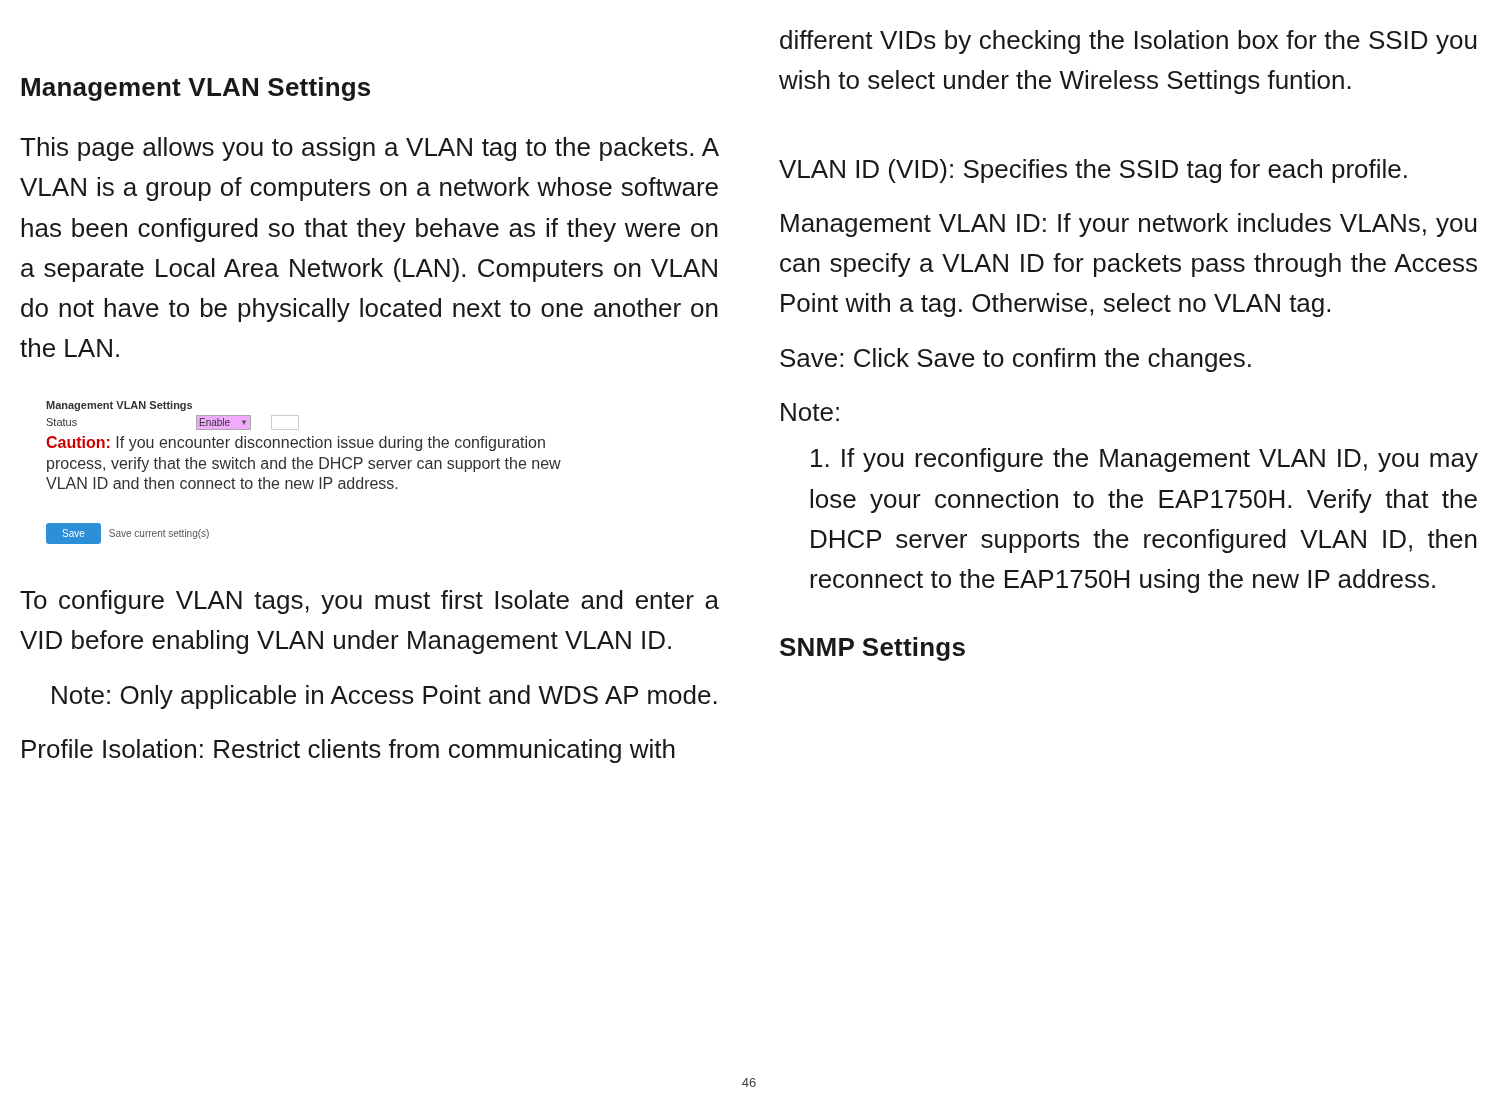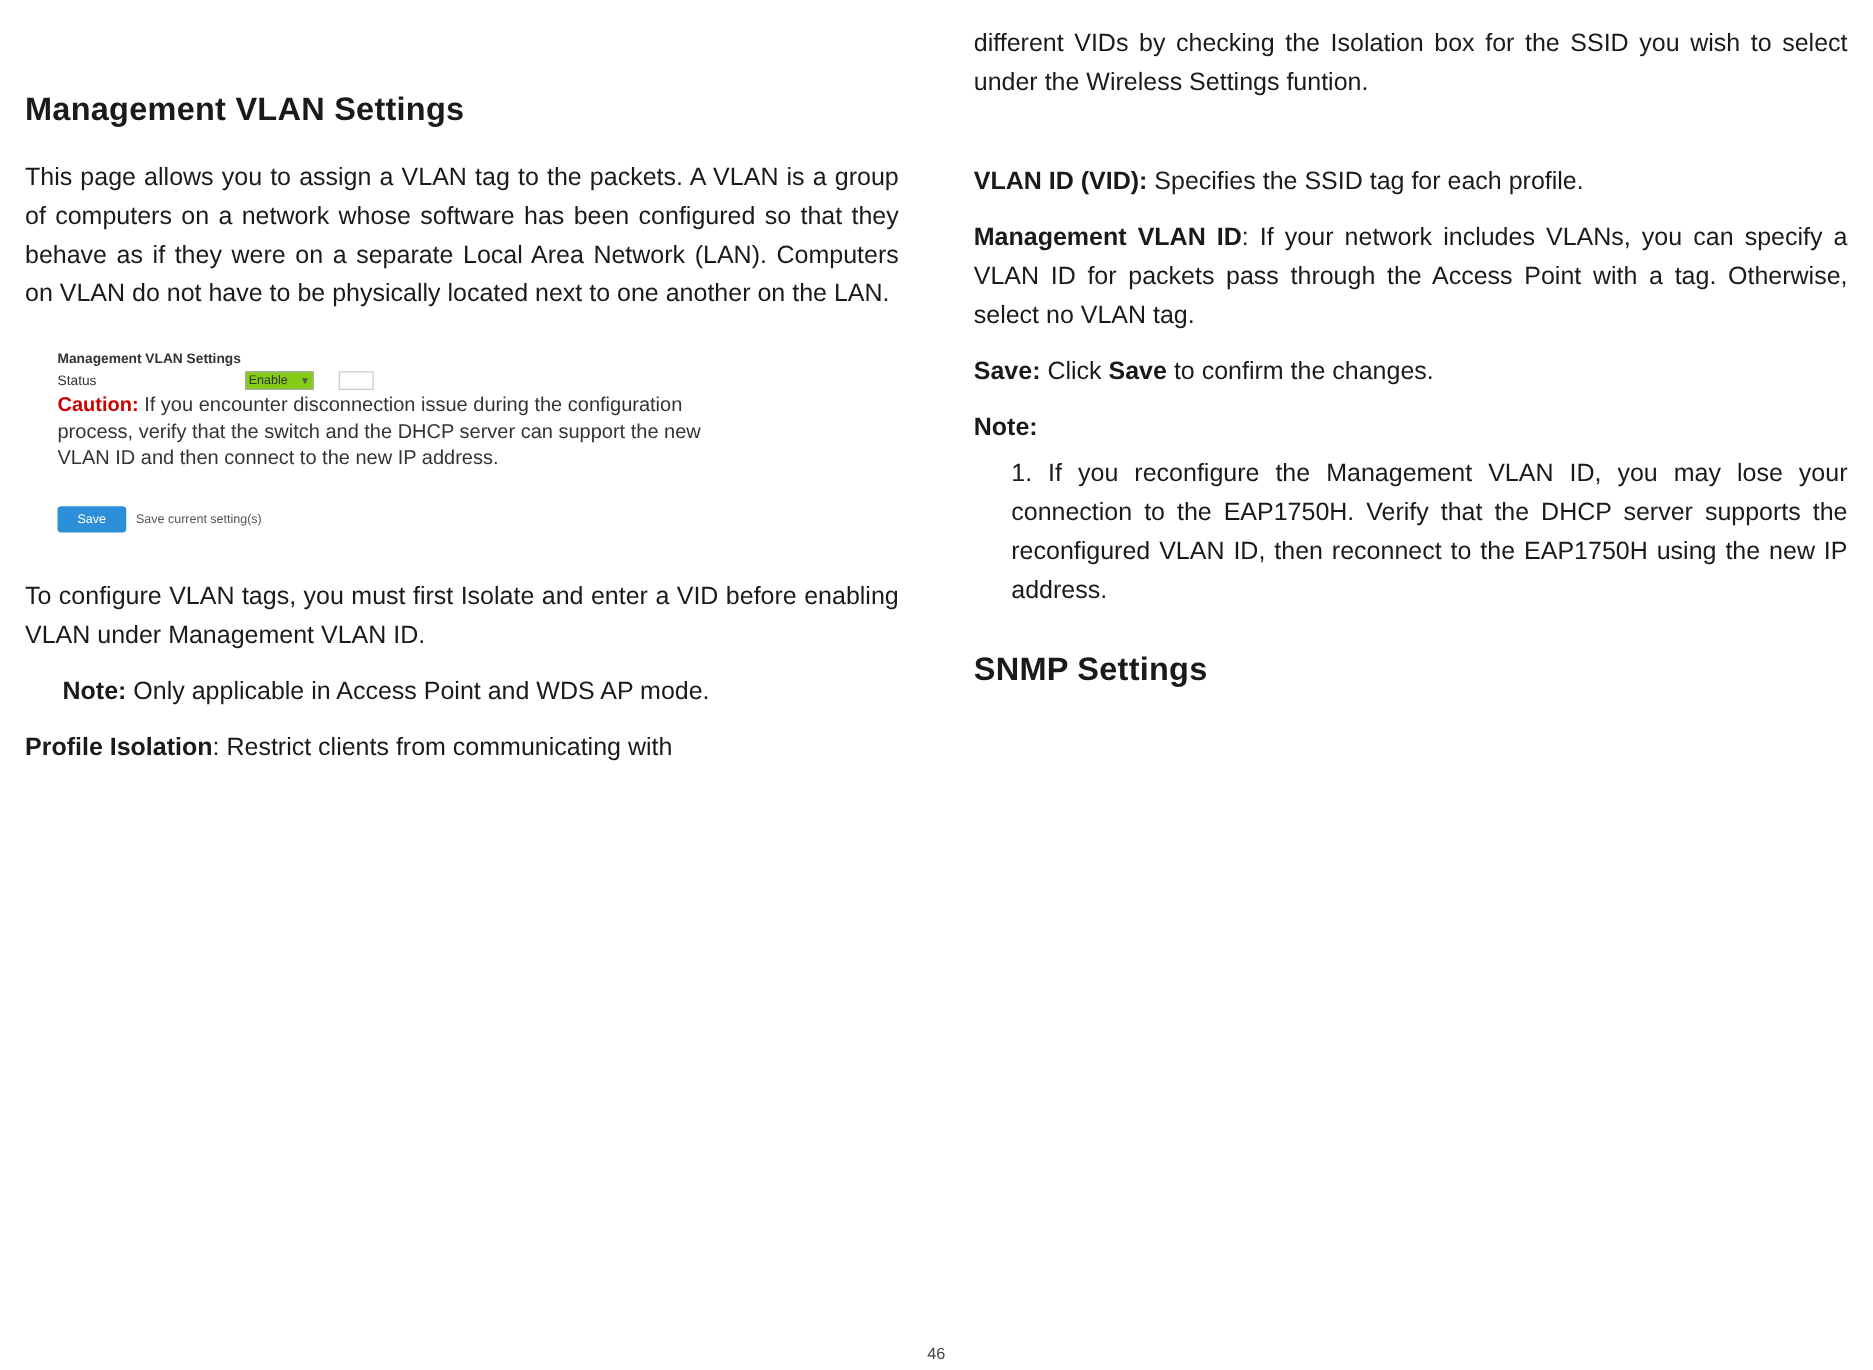--- a/index.html
+++ b/index.html
@@ -37,34 +37,34 @@
     font-weight: 700;
     margin-top: 52px;
     margin-bottom: 24px;
     letter-spacing: 0.2px;
     font-stretch: condensed;
   }
   h2.section-title.snmp {
     margin-top: 32px;
   }
   p.body {
-    font-size: 20px;
+    font-size: 26px;
     line-height: 1.55;
     text-align: justify;
     margin-bottom: 14px;
     font-stretch: condensed;
   }
   p.body.tight {
     margin-bottom: 6px;
   }
   .indent {
     padding-left: 30px;
   }
   .bold {
-    font-weight: 700;
+    font-weight: 400;
   }
   
   .screenshot {
     border: none;
     margin: 24px 0 30px 20px;
     width: 560px;
     background: #fff;
     padding: 6px;
   }
   .ss-title {
@@ -88,21 +88,21 @@
   .ss-caution-text {
     font-size: 16px;
     color: #333;
     line-height: 1.3;
   }
   .ss-status-label {
     width: 130px;
   }
   .ss-select {
     border: 1px solid #aaa;
-    background: #84cc16;
+    background: #f0abfc;
     height: 15px;
     width: 55px;
     font-size: 10px;
     padding: 0 2px;
     display: flex;
     align-items: center;
     justify-content: space-between;
     color: #333;
     text-align: right;
   }

